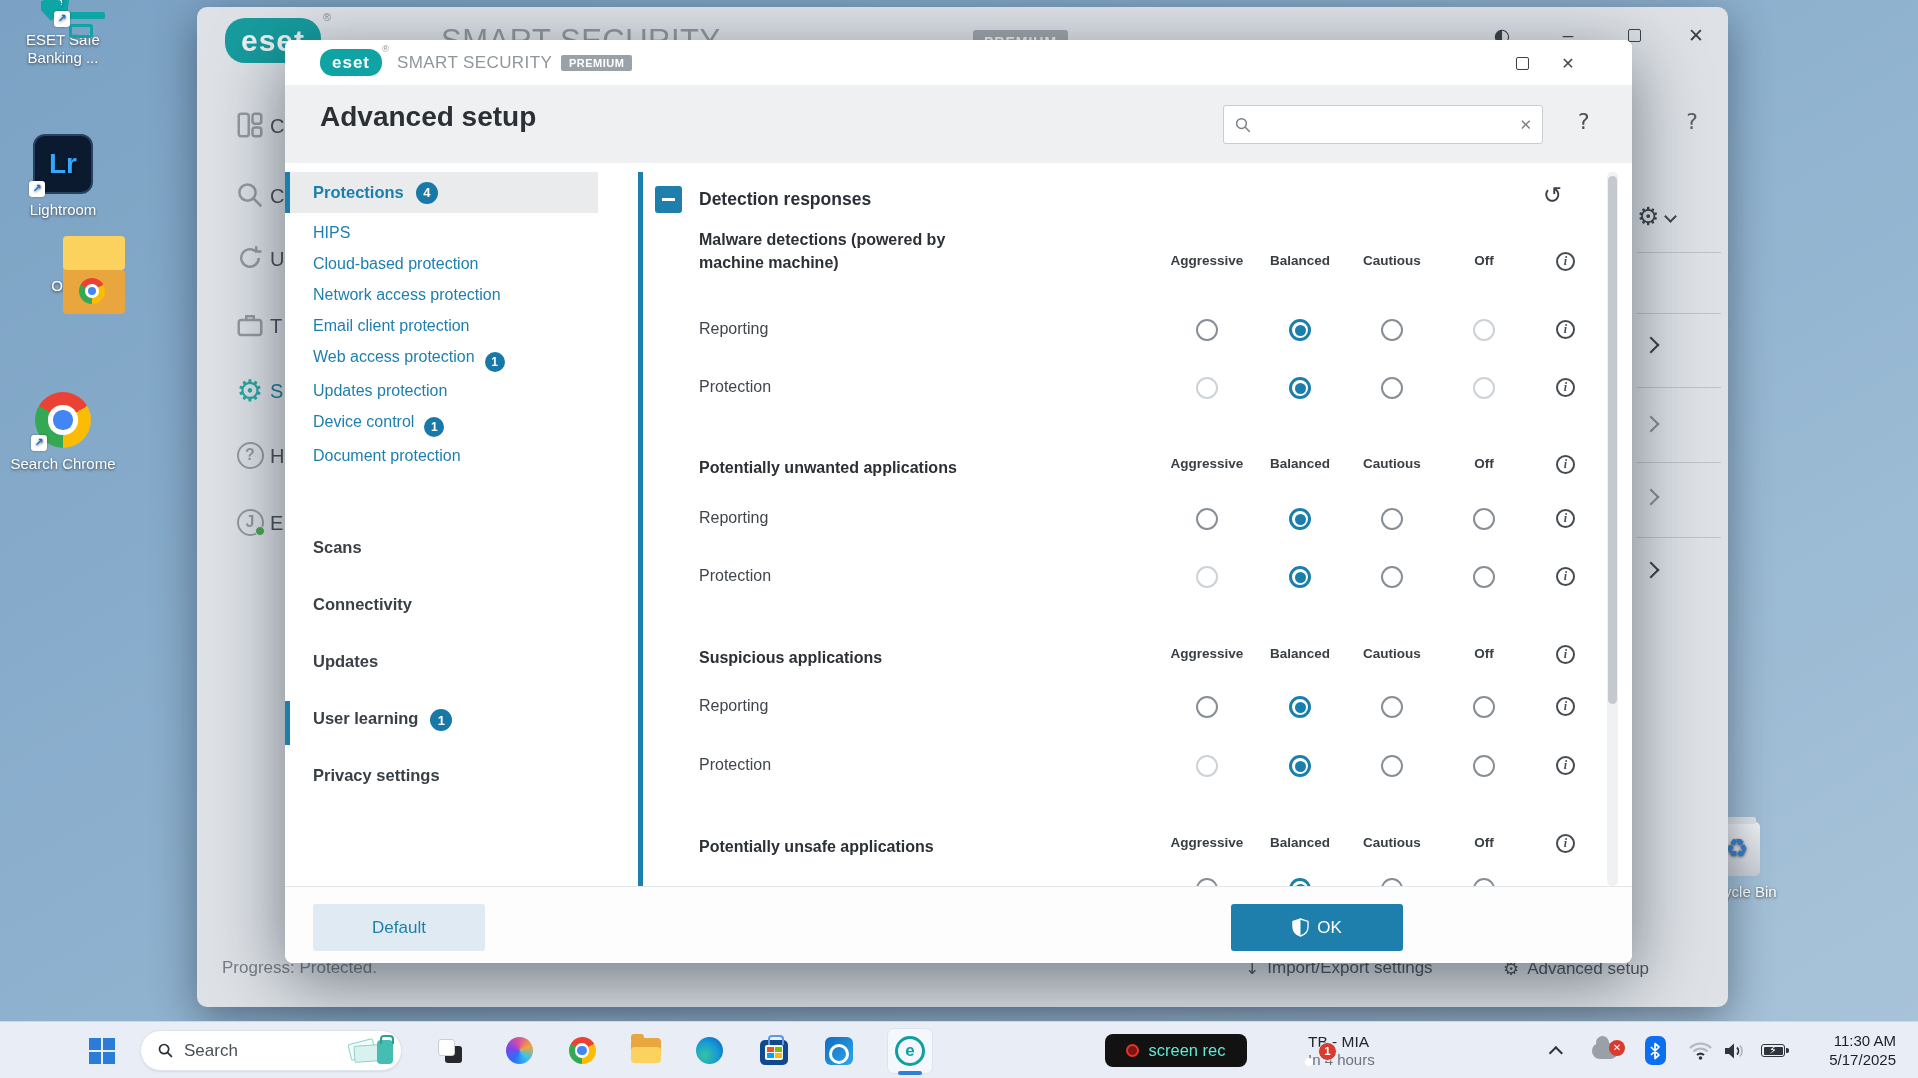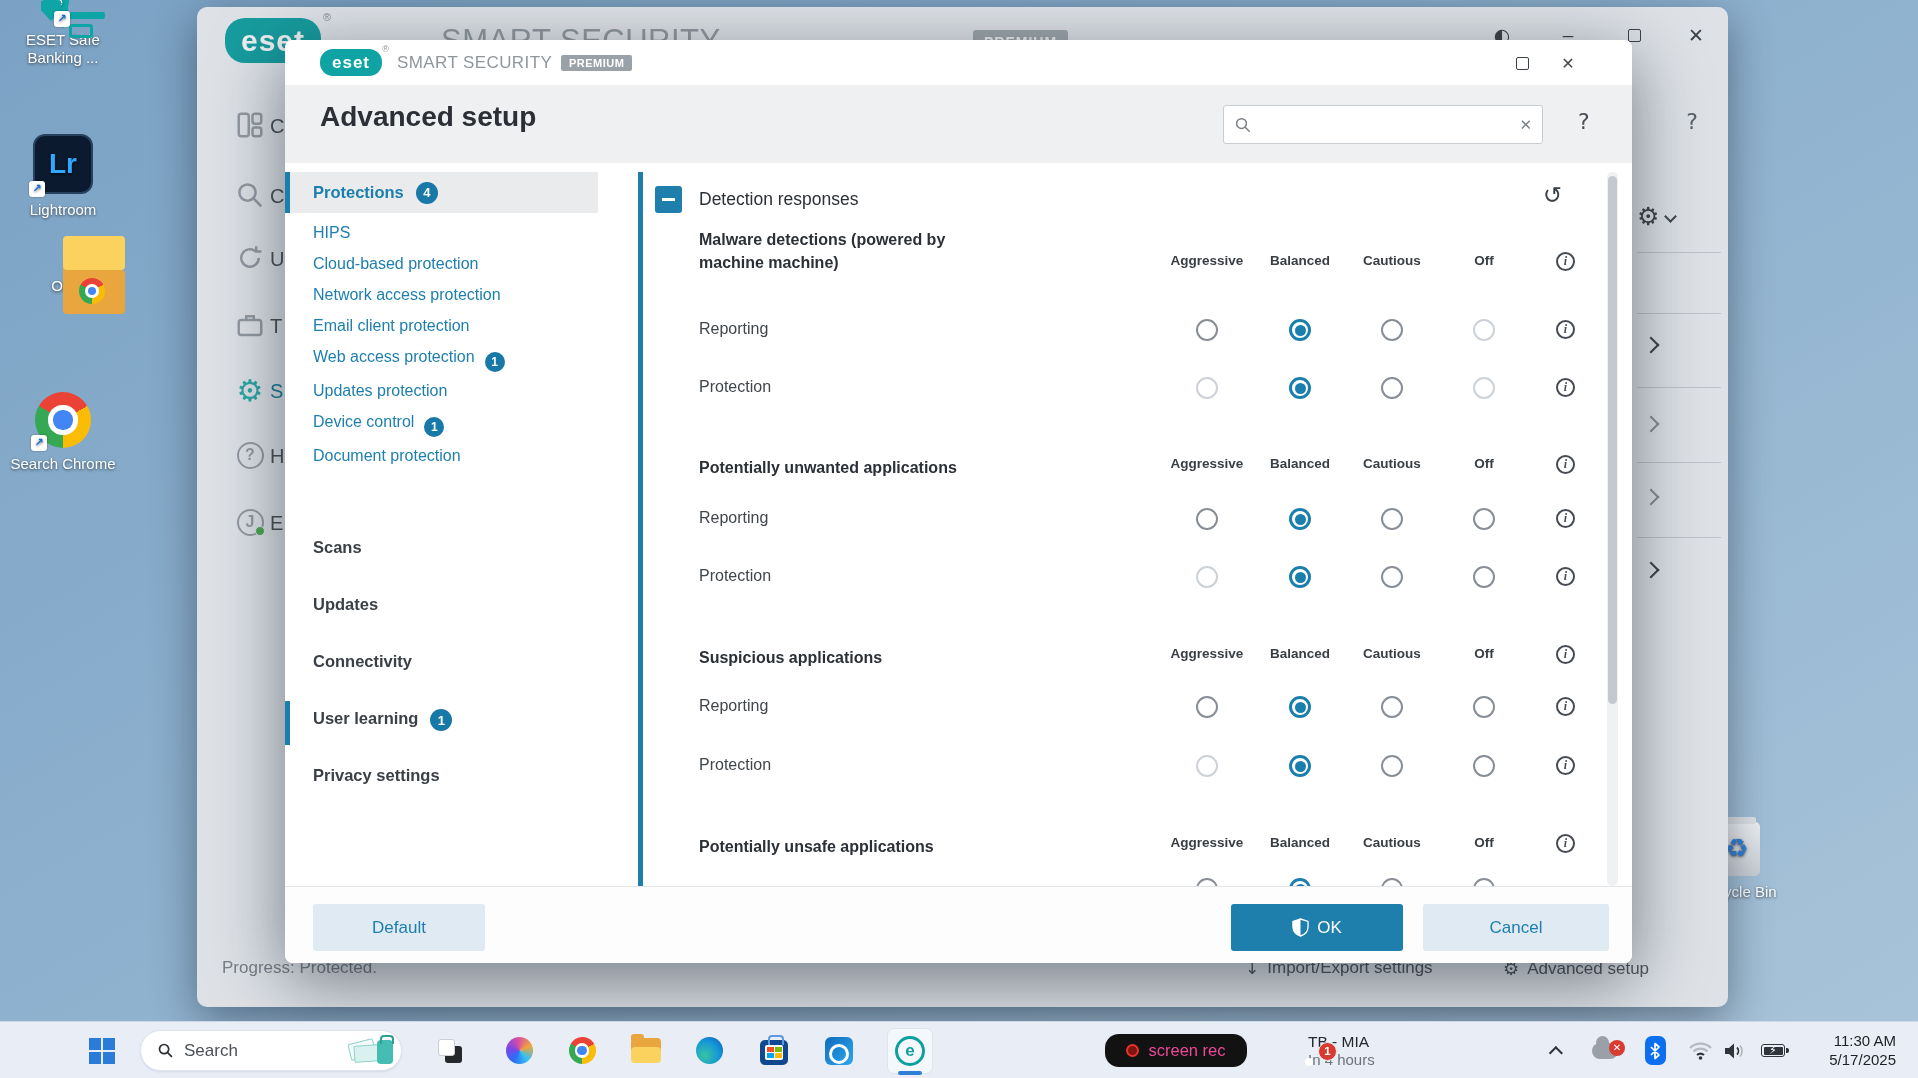--- a/index.html
+++ b/index.html
@@ -90,21 +90,21 @@
   .side-sections{position:absolute;left:0;top:498px;width:300px}
   .side-section{position:relative;height:57px;padding-left:28px;font-size:16.5px;font-weight:600;color:#3a4046;display:flex;align-items:flex-start}
   .side-section .mark-bar{height:44px;top:-8px}
 
   
   .panel{position:absolute;left:353px;top:132px;width:965px;height:714px;overflow:hidden}
   .panel-bar{position:absolute;left:0;top:0;width:5px;height:100%;background:#1e7fad}
   .collapse{position:absolute;left:17px;top:14px;width:27px;height:27px;background:#1e7fad;border-radius:3px;
     display:flex;align-items:center;justify-content:center}
   .collapse i{display:block;width:13px;height:3px;background:#fff}
-  .panel-h{position:absolute;left:61px;top:17px;font-size:17.5px;font-weight:400;color:#2b3036}
+  .panel-h{position:absolute;left:61px;top:17px;font-size:17.5px;font-weight:700;color:#2b3036}
   .reset{position:absolute;left:905px;top:10px;font-size:23px;color:#3a4047}
   .grp-title{position:absolute;left:61px;width:300px;font-size:16px;font-weight:bold;color:#2b3036;line-height:23px}
   .colhead{position:absolute;width:96px;text-align:center;font-size:13.5px;font-weight:bold;color:#383e43}
   .radio{position:absolute;width:22px;height:22px;border-radius:50%;border:2.5px solid #878e95;background:#fff}
   .radio.light{border-color:#ccd2d7}
   .radio.selected{border:3px solid #1b7fad}
   .radio.selected::after{content:"";position:absolute;inset:2.5px;border-radius:50%;background:#1b7fad}
   .rowlbl{position:absolute;left:61px;font-size:16px;color:#40464c}
   .info{position:absolute;width:19px;height:19px;border:2px solid #454b52;border-radius:50%;
     color:#454b52;text-align:center;font:italic bold 12px/15px "Liberation Serif",serif}
@@ -147,22 +147,22 @@
     border-bottom:none;border-radius:4px 4px 0 0}
   .store .grid{position:absolute;left:5px;top:5px;width:18px;height:15px;background:#fff;border-radius:2px;
     display:grid;grid-template-columns:7px 7px;grid-template-rows:5px 5px;gap:1.5px;padding:1.5px}
   .outlook{position:relative;width:28px;height:28px;border-radius:6px;background:linear-gradient(135deg,#0f6cbd,#2da7ef)}
   .outlook::before{content:"";position:absolute;left:4px;top:7px;width:14px;height:14px;border:3.5px solid #fff;border-radius:50%}
   .eset-tile{position:relative;width:46px;height:46px;background:#f4f8fc;border:1px solid #dde4ee;border-radius:7px;
     display:flex;align-items:center;justify-content:center}
   .eset-e{width:30px;height:30px;border:3.5px solid #0ea0a0;border-radius:50%;color:#0ea0a0;font-weight:bold;
     font-size:17px;display:flex;align-items:center;justify-content:center}
   .tb-underline{position:absolute;left:898px;bottom:3px;width:24px;height:4px;border-radius:2px;background:#2f7fd6}
-  .screenrec{position:absolute;left:1105px;top:12px;width:142px;height:33px;background:#121212;border-radius:14px;
-    display:flex;align-items:center;justify-content:center;gap:9px;color:#ec4899;font-size:16.5px}
+  .screenrec{position:absolute;left:1105px;top:12px;width:142px;height:33px;background:#121212;border-radius:8px;
+    display:flex;align-items:center;justify-content:center;gap:9px;color:#5eead4;font-size:16.5px}
   .recdot{width:13px;height:13px;border:2.5px solid #e5342c;border-radius:50%;background:#7e1410}
   .mlb{position:relative;width:34px;height:23px;background:#0b2f6b;border-radius:3px}
   .mlb::before{content:"";position:absolute;right:0;top:0;width:10px;height:100%;background:#c8102e;border-radius:0 3px 3px 0}
   .mlb::after{content:"";position:absolute;left:7px;top:7px;width:8px;height:8px;background:#fff;border-radius:50%}
   .nbadge{position:absolute;left:20px;top:-9px;width:19px;height:19px;border-radius:50%;background:#d83b2f;color:#fff;
     font-size:11.5px;font-weight:bold;display:flex;align-items:center;justify-content:center;border:1.5px solid #e9edf6}
   .ntxt1{font-size:15.5px;color:#23282e}
   .ntxt2{font-size:15px;color:#6d747c}
   .chev-u{display:inline-block;width:10px;height:10px;border-top:2.5px solid #2f353b;border-left:2.5px solid #2f353b;transform:rotate(45deg) translateY(3px)}
   .cloud{position:relative;width:26px;height:16px;background:#9aa0a8;border-radius:8px}
@@ -343,24 +343,24 @@
         <div class="side-link"><span>Web access protection</span><span class="badge">1</span></div>
         <div class="side-link"><span>Updates protection</span></div>
         <div class="side-link"><span>Device control</span><span class="badge">1</span></div>
         <div class="side-link"><span>Document protection</span></div>
       </div>
     <div class="side-sections" id="side-sections-slot">
         <div class="side-section">
           <span>Scans</span>
         </div>
         <div class="side-section">
-          <span>Updates</span>
+          <span>Connectivity</span>
         </div>
         <div class="side-section">
-          <span>Connectivity</span>
+          <span>Updates</span>
         </div>
         <div class="side-section">
           <span class="mark-bar"></span>
           <span>User learning</span>
           <span class="badge">1</span>
         </div>
         <div class="side-section">
           <span>Privacy settings</span>
         </div>
       </div>
@@ -444,21 +444,20 @@
 
   <div class="dlg-footer">
     <button class="btn lite" style="left:28px;width:172px">Default</button>
     <button class="btn primary" style="left:946px;width:172px">
       <svg width="17" height="19" viewBox="0 0 18 20">
         <path d="M9 1 L17 3.5 V9 c0 5-3.2 8.6-8 10 C4.2 17.6 1 14 1 9 V3.5 Z" fill="none" stroke="#fff" stroke-width="1.4"></path>
         <path d="M9 1 L1 3.5 V9 c0 5 3.2 8.6 8 10 Z" fill="#fff"></path>
         </svg>
       <span>OK</span>
     </button>
-    <button class="btn lite" style="left:1138px;width:186px">Cancel</button>
   </div>
 </div>
 
 <div class="taskbar">
   <div class="tb-item" style="left:78px;width:48px">
     <span class="win-logo">
         <i></i>
         <i></i>
         <i></i>
         <i></i>

